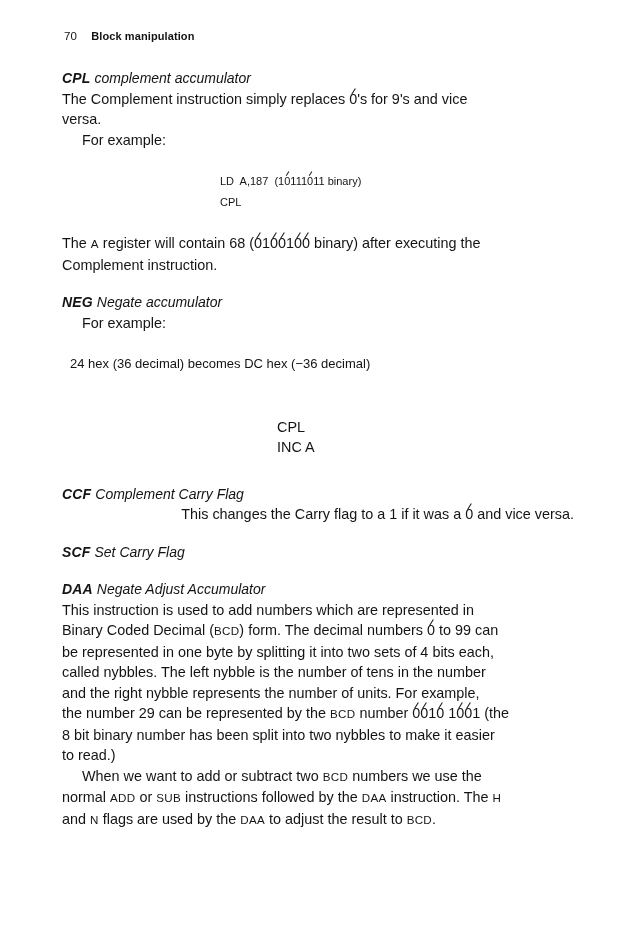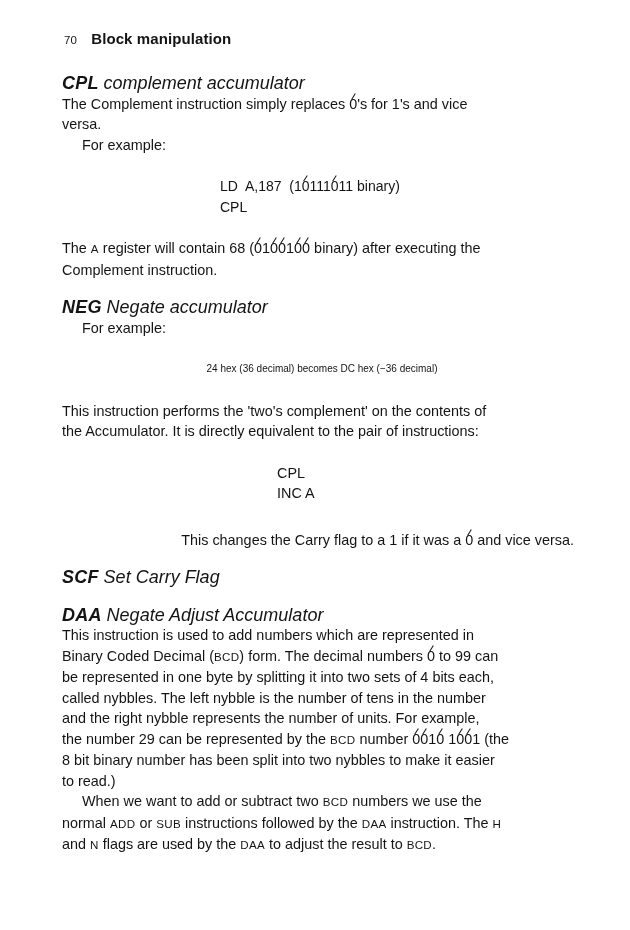--- a/index.html
+++ b/index.html
@@ -26,67 +26,66 @@
     align-items: baseline;
     gap: 14px;
     margin: 0 0 26px 2px;
     font-size: 11.5px;
   }
   .header .pagenum {
     font-size: 11.5px;
     letter-spacing: 0.2px;
   }
   .header .chapter {
-    font-size: 15px;
+    font-size: 11px;
     font-weight: bold;
     letter-spacing: 0.1px;
   }
   .body-col {
     width: 512px;
   }
   p.para {
     margin: 0 0 0 0;
     font-size: 14.4px;
     line-height: 20.5px;
     text-align: justify;
     text-justify: inter-word;
   }
   p.para.last {
     text-align: right;
   }
   .sect-head {
-    font-size: 18px;
+    font-size: 14px;
     line-height: 20.5px;
     font-style: italic;
     margin: 0;
   }
   .sect-head .mnemonic {
     font-weight: bold;
     font-style: italic;
     letter-spacing: 0.2px;
   }
   .indent {
     text-indent: 20px;
   }
   .gap-md { height: 17px; }
   .gap-lg { height: 21px; }
   .gap-xl { height: 26px; }
   .code-block {
     margin: 0;
-    font-size: 14px;
+    font-size: 11px;
     line-height: 20.5px;
     padding-left: 158px;
   }
   .code-line {
     white-space: pre;
   }
   .center-line {
-    font-size: 10px;
+    font-size: 13px;
     line-height: 20.5px;
-    text-align: center;
     padding-left: 8px;
   }
   .code-center {
     font-size: 14.4px;
     line-height: 20.5px;
     padding-left: 215px;
   }
   .sc {
     font-size: 11.6px;
     letter-spacing: 0.3px;
@@ -115,21 +114,21 @@
   <div class="header">
     <span class="pagenum">70</span>
     <span class="chapter">Block manipulation</span>
   </div>
 
   <div class="body-col">
 
     <div class="sect-head">
       <span class="mnemonic">CPL</span><span> complement accumulator</span>
     </div>
-    <p class="para"><span>The Complement instruction simply replaces </span><span class="slashzero">0</span><span>'s for 1's and vice</span><br><span>versa.</span></p>
+    <p class="para"><span>The Complement instruction simply replaces </span><span class="slashzero">0</span><span>'s for 9's and vice</span><br><span>versa.</span></p>
     <p class="para indent">For example:</p>
 
     <div class="gap-lg"></div>
 
     <div class="code-block">
       <div class="code-line"><span>LD  A,187  (1</span><span class="slashzero">0</span><span>111</span><span class="slashzero">0</span><span>11 binary)</span></div>
       <div class="code-line">CPL</div>
     </div>
 
     <div class="gap-lg"></div>
@@ -142,31 +141,33 @@
       <span class="mnemonic">NEG</span><span> Negate accumulator</span>
     </div>
     <p class="para indent">For example:</p>
 
     <div class="gap-lg"></div>
 
     <div class="center-line">24 hex (36 decimal) becomes DC hex (−36 decimal)</div>
 
     <div class="gap-lg"></div>
 
-    <p class="para"><span>This instruction performs the 'two's complement' on the contents of</span><br><span>the Accumulator. It is directly equivalent to the pair of instructions:</span></p>
 
     <div class="gap-lg"></div>
 
     <div class="code-center">
       <div class="code-line">CPL</div>
       <div class="code-line">INC A</div>
     </div>
 
     <div class="gap-xl"></div>
 
+    <div class="sect-head">
+      <span class="mnemonic">CCF</span><span> Complement Carry Flag</span>
+    </div>
     <p class="para last"><span>This changes the Carry flag to a 1 if it was a </span><span class="slashzero">0</span><span> and vice versa.</span></p>
 
     <div class="gap-md"></div>
 
     <div class="sect-head">
       <span class="mnemonic">SCF</span><span> Set Carry Flag</span>
     </div>
 
     <div class="gap-md"></div>
 

